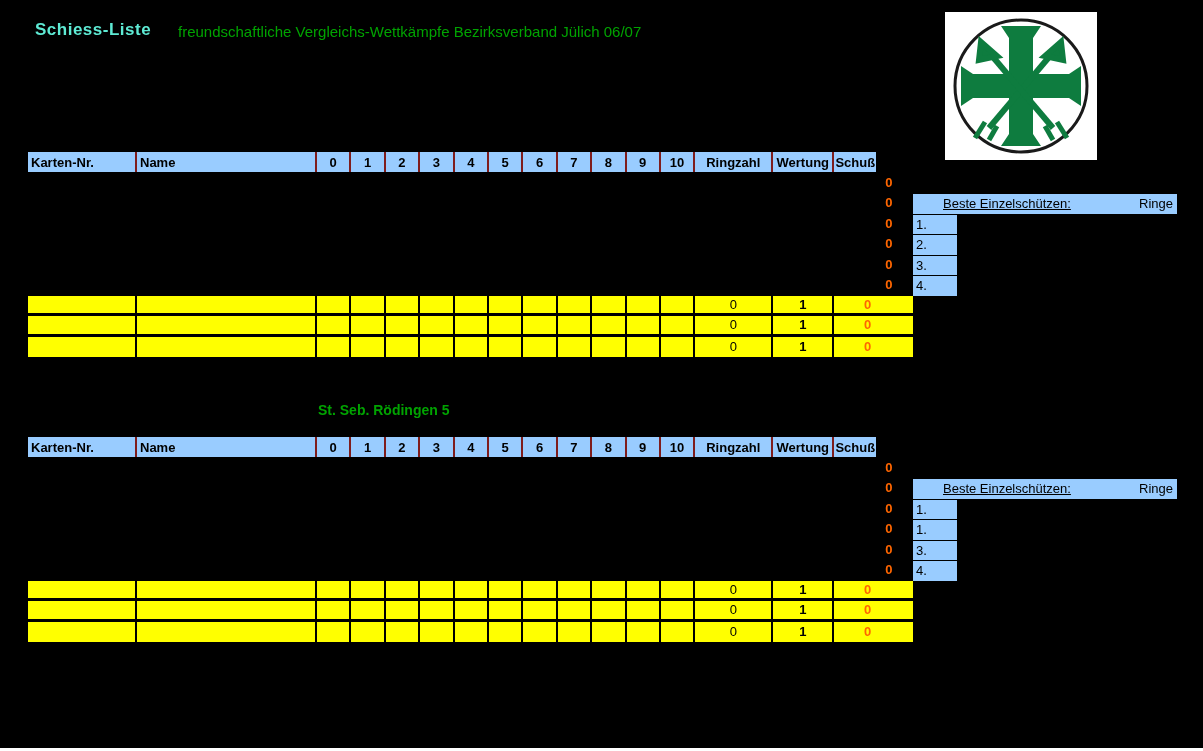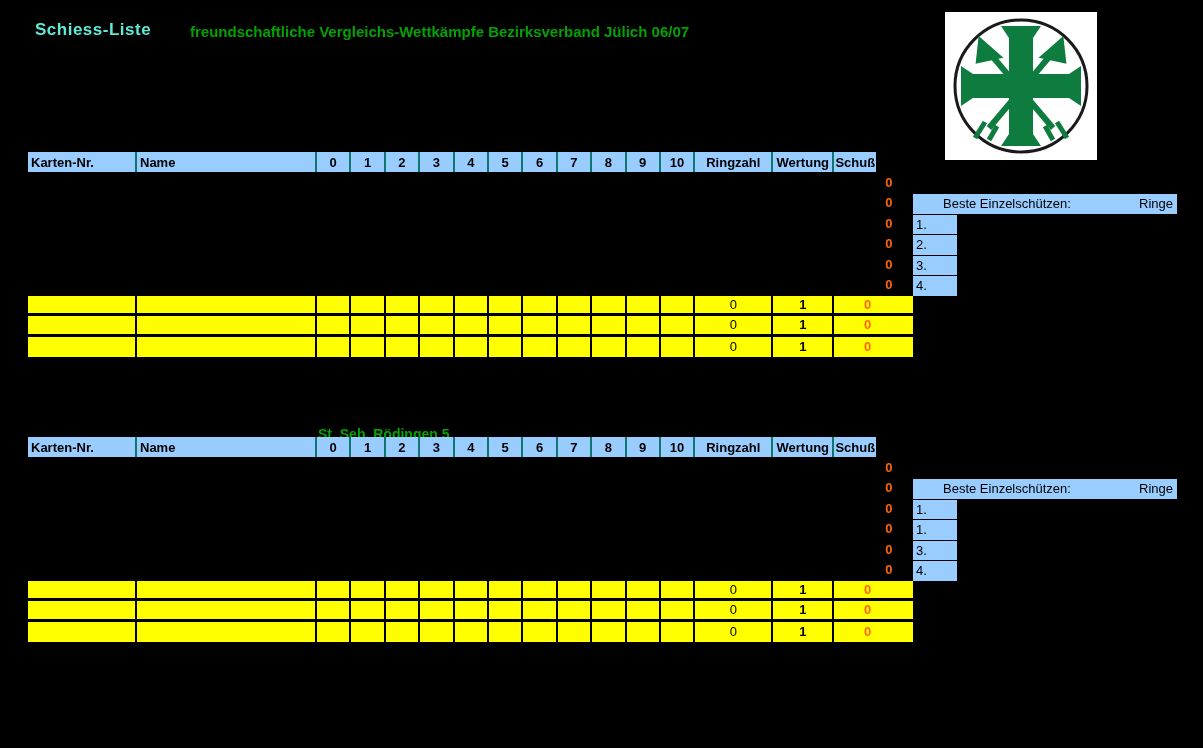--- a/index.html
+++ b/index.html
@@ -3,46 +3,46 @@
 <meta charset="utf-8">
 <style>
   html,body{margin:0;padding:0;}
   body{
     width:1203px;height:751px;background:#000;position:relative;overflow:hidden;
     font-family:"Liberation Sans", sans-serif;color:#000;
   }
   .abs{position:absolute;}
   
   .title{font-size:17px;font-weight:bold;color:#5eead4;letter-spacing:.5px;}
-  .subtitle{font-size:15px;font-weight:bold;color:#00A300;margin-left:12px;}
+  .subtitle{font-size:15px;font-weight:normal;color:#00A300;}
   .team{font-size:14px;font-weight:bold;color:#00A300;}
   
   .trow{display:flex;box-sizing:border-box;align-items:flex-end;}
   .cell{box-sizing:border-box;flex:none;display:flex;align-items:center;overflow:hidden;
         font-size:13px;height:100%;}
   .c-kn{width:107px}.c-name{width:180px}.c-d{width:34.4px}
   .c-ring{width:78px}.c-wert{width:61px}.c-sch{width:44px}
   .al{justify-content:flex-start;padding-left:3px}
   .ac{justify-content:center}
   .ar{justify-content:flex-end;padding-right:5px}
   .thead{height:20px;background:#99CCFF;}
-  .thead .cell{font-weight:bold;border-left:2px solid #0f766e;}
+  .thead .cell{font-weight:bold;border-left:2px solid #7f1d1d;}
   .thead .cell:first-child{border-left:none;}
   .srow{height:20.5px;}
   .orange{color:#FF6600;font-weight:bold;}
   .ytable .yrow{display:flex;height:20.5px;box-sizing:border-box;background:#FFFF00;
                 border-bottom:3px solid #000;}
   .ytable .yrow:last-child{border-bottom:none;}
   .ytable .cell{border-left:2px solid #000;background:#FFFF00;}
   .ytable .cell:first-child{border-left:none;}
   .bold{font-weight:bold;}
   
   .panel-head{width:264px;height:20.5px;background:#99CCFF;position:absolute;
               overflow:hidden;font-size:13px;}
-  .panel-head .lbl{position:absolute;left:30px;top:2.5px;white-space:nowrap;}
+  .panel-head .lbl{position:absolute;left:30px;top:2.5px;white-space:nowrap;text-decoration:underline;}
   .panel-head .unit{position:absolute;left:226px;top:2.5px;white-space:nowrap;text-align:right;}
   .rankcell{width:44px;height:20.5px;background:#99CCFF;position:absolute;
             box-sizing:border-box;border-bottom:1px solid #000;
             font-size:13px;display:flex;align-items:center;padding-left:3px;}
   
   .logo{position:absolute;left:945px;top:12px;width:152px;height:148px;background:#fff;}
   .edge{position:absolute;left:0;top:748px;width:1203px;height:3px;background:#fff;}
 </style>
 </head>
 <body>
@@ -177,21 +177,21 @@
 
 <div class="panel-head" style="left:913px;top:193.5px;">
   <span class="lbl">Beste Einzelschützen:</span>
   <span class="unit">Ringe</span>
 </div>
 <div class="rankcell" style="left:913px;top:214.5px;">1.</div>
 <div class="rankcell" style="left:913px;top:235px;">2.</div>
 <div class="rankcell" style="left:913px;top:255.5px;">3.</div>
 <div class="rankcell" style="left:913px;top:276px;">4.</div>
 
-<div class="abs team" style="left:318px;top:426px;">St. Seb. Rödingen 5</div>
+<div class="abs team" style="left:318px;top:402px;">St. Seb. Rödingen 5</div>
 
 <div class="abs trow thead" style="left:28px;top:437px;">
   <div class="cell c-kn al">Karten-Nr.</div>
   <div class="cell c-name al">Name</div>
   <div class="cell c-d ac">0</div>
   <div class="cell c-d ac">1</div>
   <div class="cell c-d ac">2</div>
   <div class="cell c-d ac">3</div>
   <div class="cell c-d ac">4</div>
   <div class="cell c-d ac">5</div>

